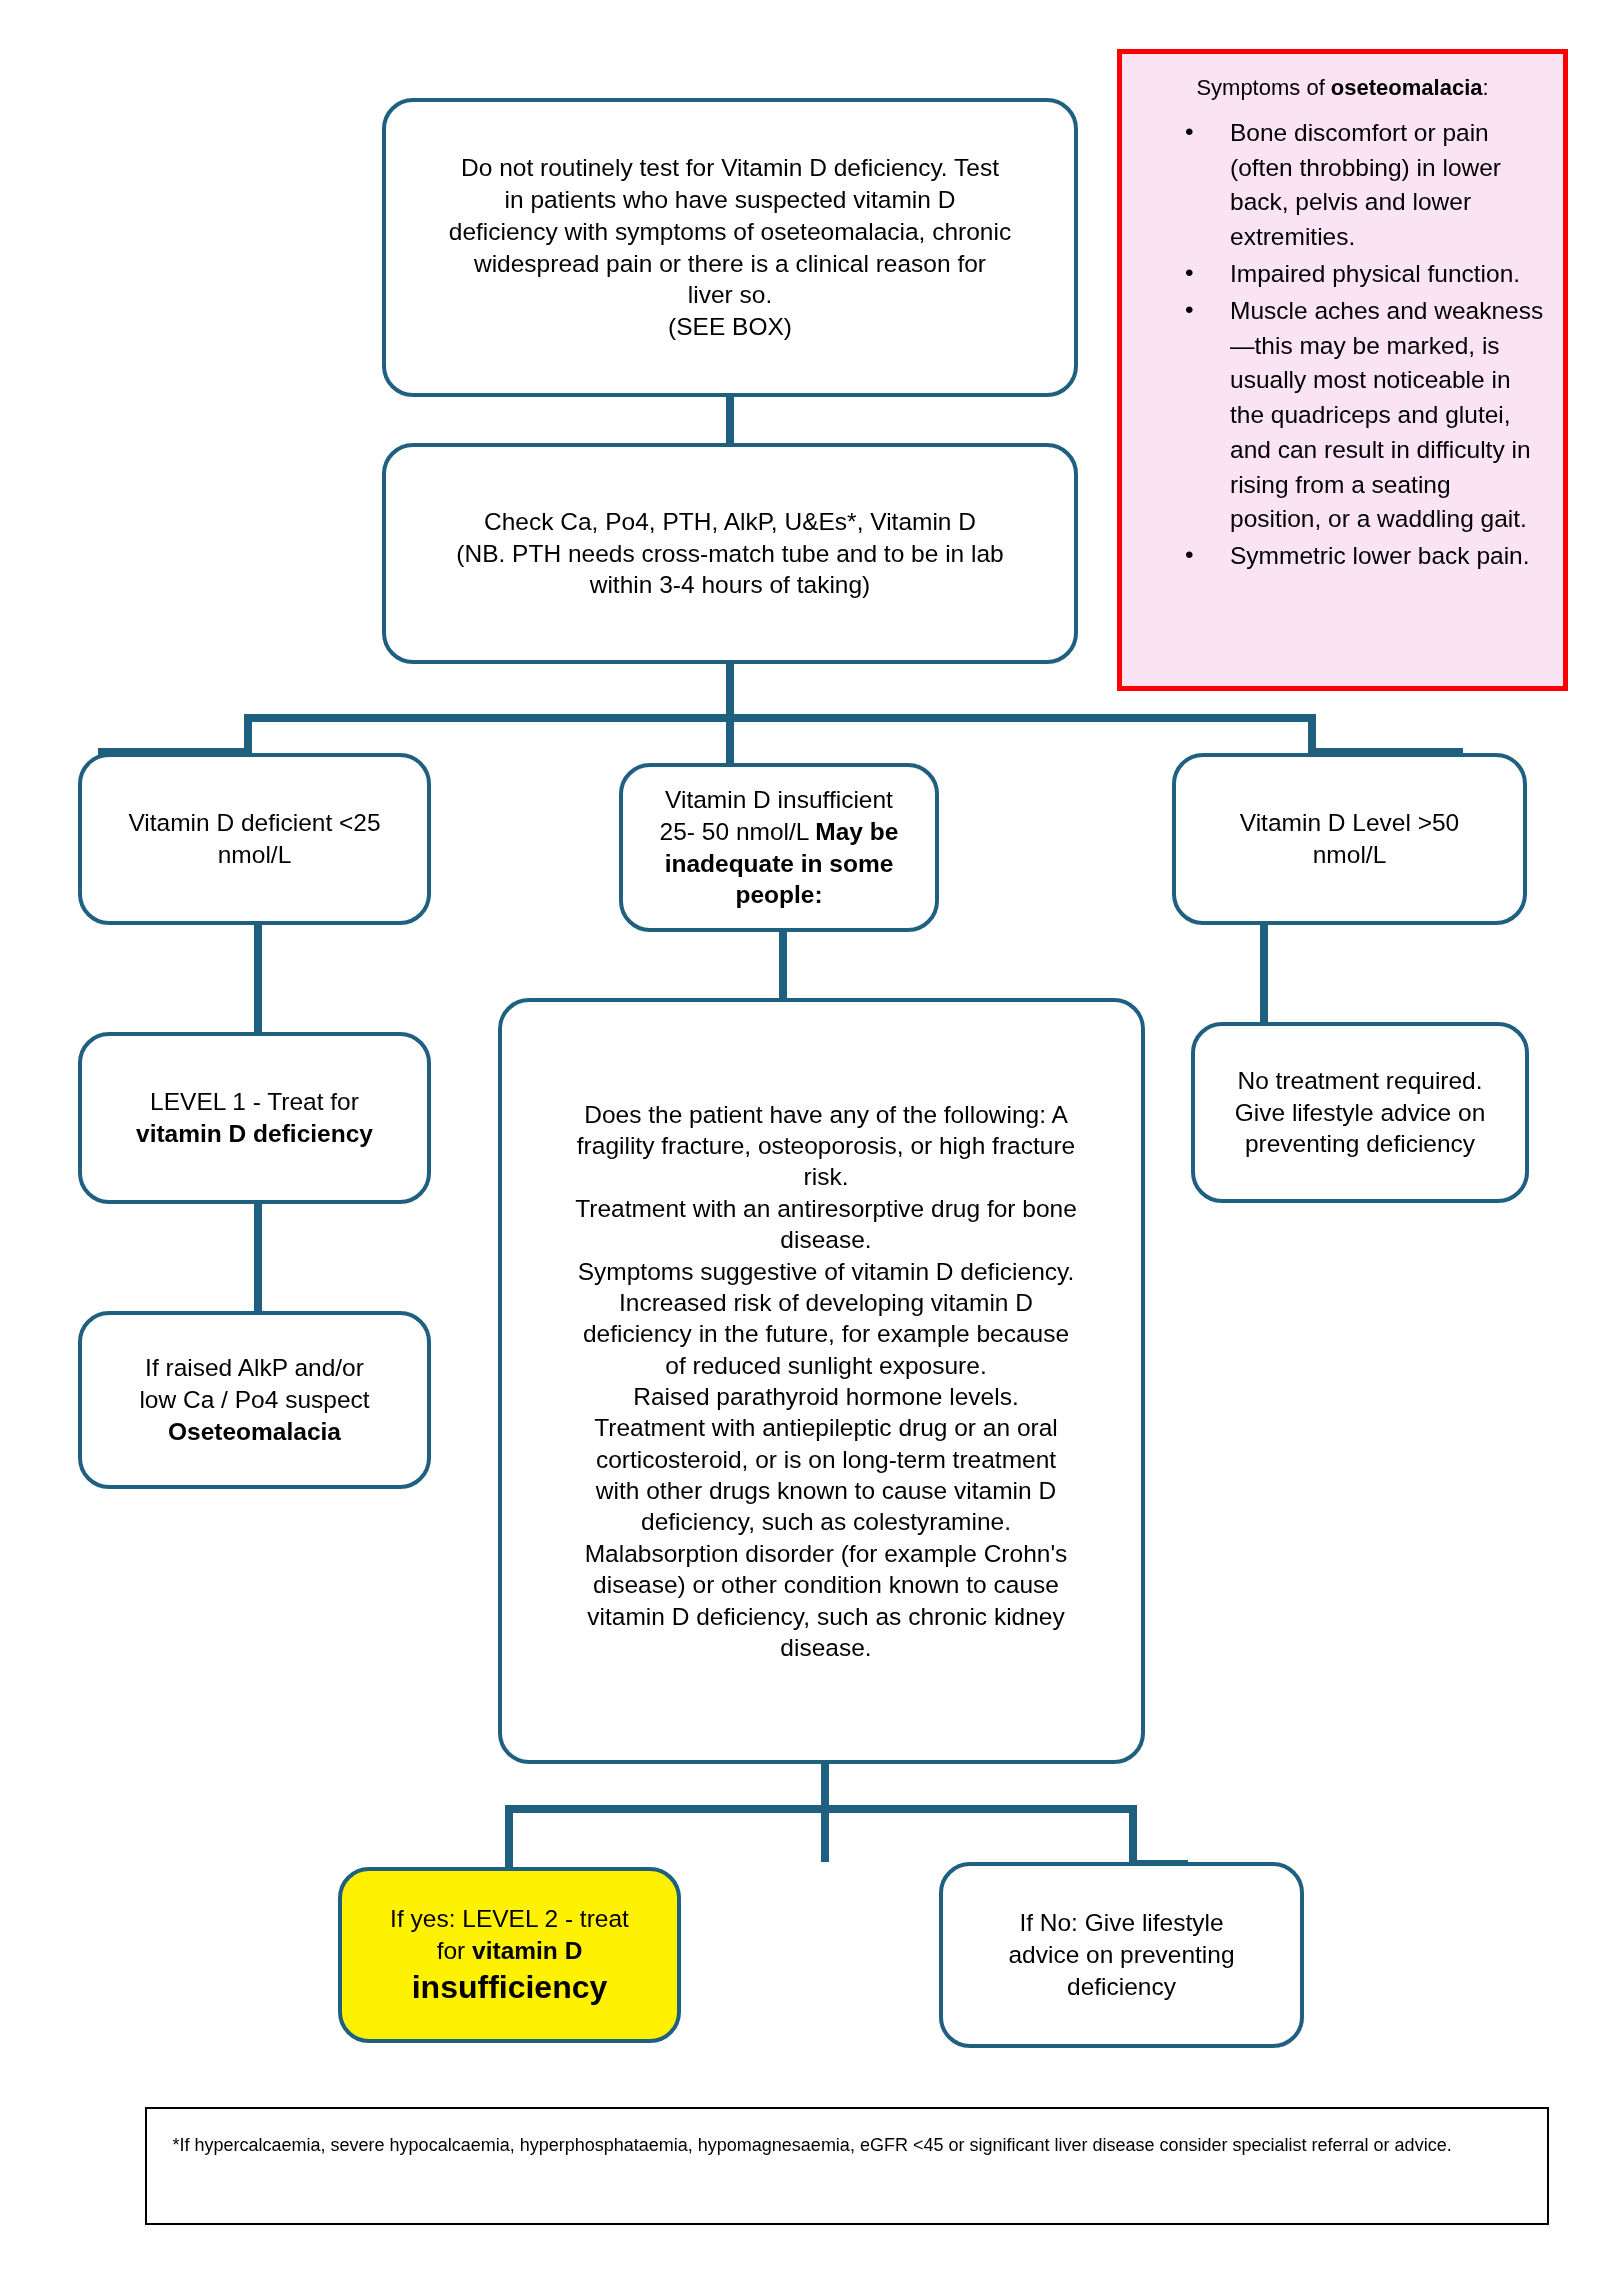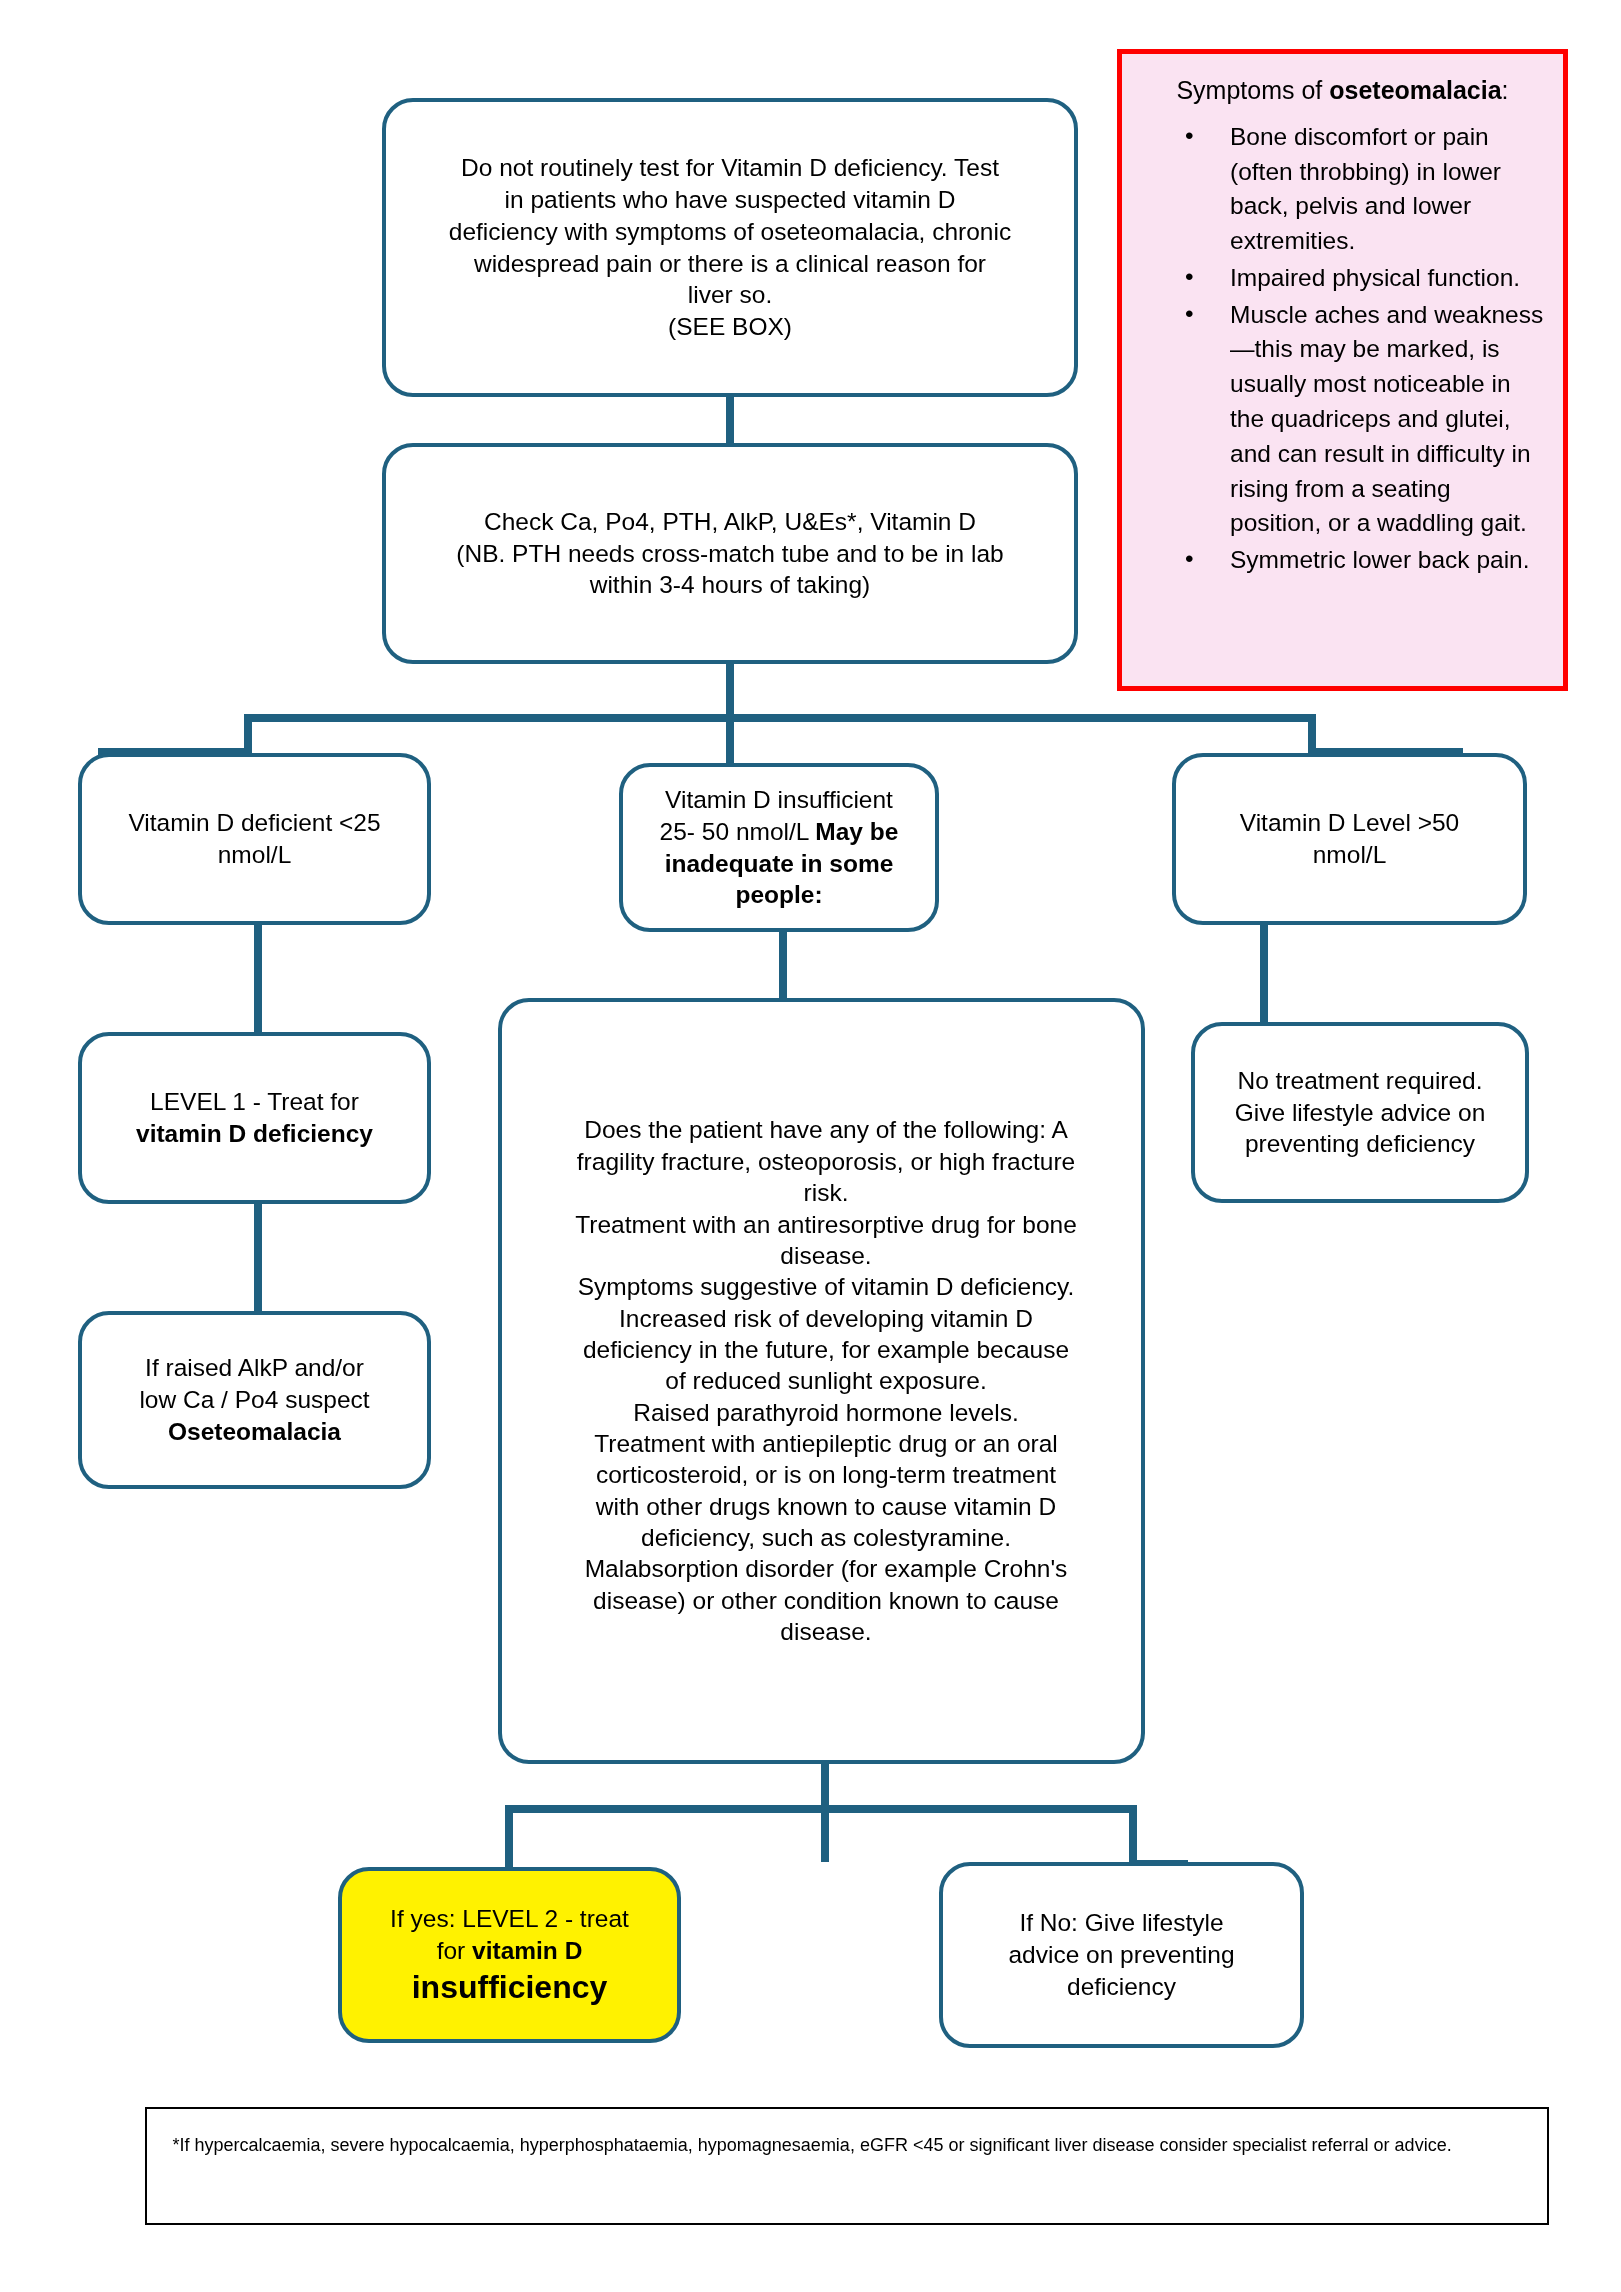--- a/index.html
+++ b/index.html
@@ -57,21 +57,21 @@
 
   
   .panel-symptoms {
     position: absolute;
     box-sizing: border-box;
     border: 5.9px solid #FF0000;
     background: #FAE3F2;
     z-index: 4;
   }
   .panel-symptoms .panel-head {
-    font-size: 25px;
+    font-size: 22px;
     text-align: center;
     padding: 19.6px 17.6px 5.9px 17.6px;
     line-height: 1.3;
   }
   .panel-symptoms ul {
     margin: 7.8px 0 0 0;
     padding: 0 17.6px 0 63px;
     list-style: none;
   }
   .panel-symptoms li {
@@ -214,20 +214,21 @@
       <div>Increased risk of developing vitamin D</div>
       <div>deficiency in the future, for example because</div>
       <div>of reduced sunlight exposure.</div>
       <div>Raised parathyroid hormone levels.</div>
       <div>Treatment with antiepileptic drug or an oral</div>
       <div>corticosteroid, or is on long-term treatment</div>
       <div>with other drugs known to cause vitamin D</div>
       <div>deficiency, such as colestyramine.</div>
       <div>Malabsorption disorder (for example Crohn's</div>
       <div>disease) or other condition known to cause</div>
+      <div>vitamin D deficiency, such as chronic kidney</div>
       <div>disease.</div>
     </div>
   </div>
 
   <div class="node yellow" style="left:338px; top:1867px; width:343px; height:176px;">
     <div class="txt">
       <div>If yes: LEVEL 2 - treat</div>
       <div>
         <span>for </span><b>vitamin D</b>
       </div>

